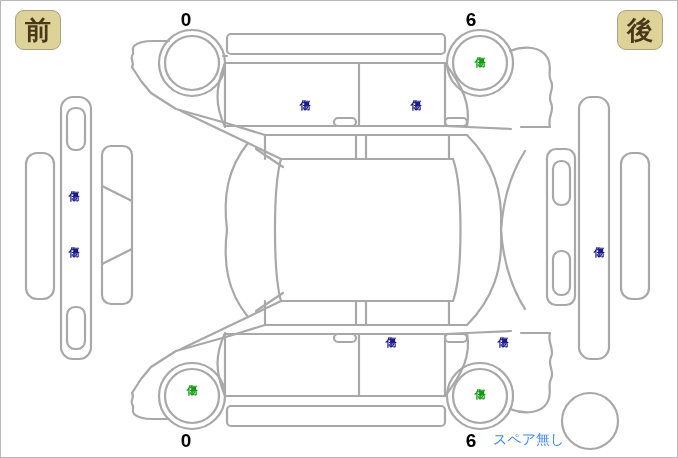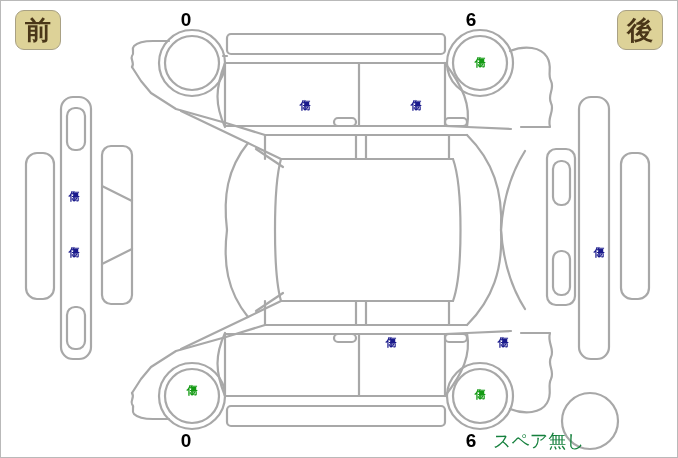--- a/index.html
+++ b/index.html
@@ -63,22 +63,22 @@
   #num-fl { left: 172px; top: 9px; }
   #num-fr { left: 457px; top: 9px; }
   #num-rl { left: 172px; top: 430px; }
   #num-rr { left: 457px; top: 430px; }
 
   
   #spare-note {
     position: absolute;
     left: 492px;
     top: 431px;
-    font-size: 18px;
-    color: #15803d;
+    font-size: 14px;
+    color: #3b82f6;
     font-family: "DejaVu Sans", "Liberation Sans", sans-serif;
     white-space: nowrap;
     line-height: 1;
   }
 
   
   .damage-mark {
     position: absolute;
     font-size: 11px;
     font-weight: bold;

